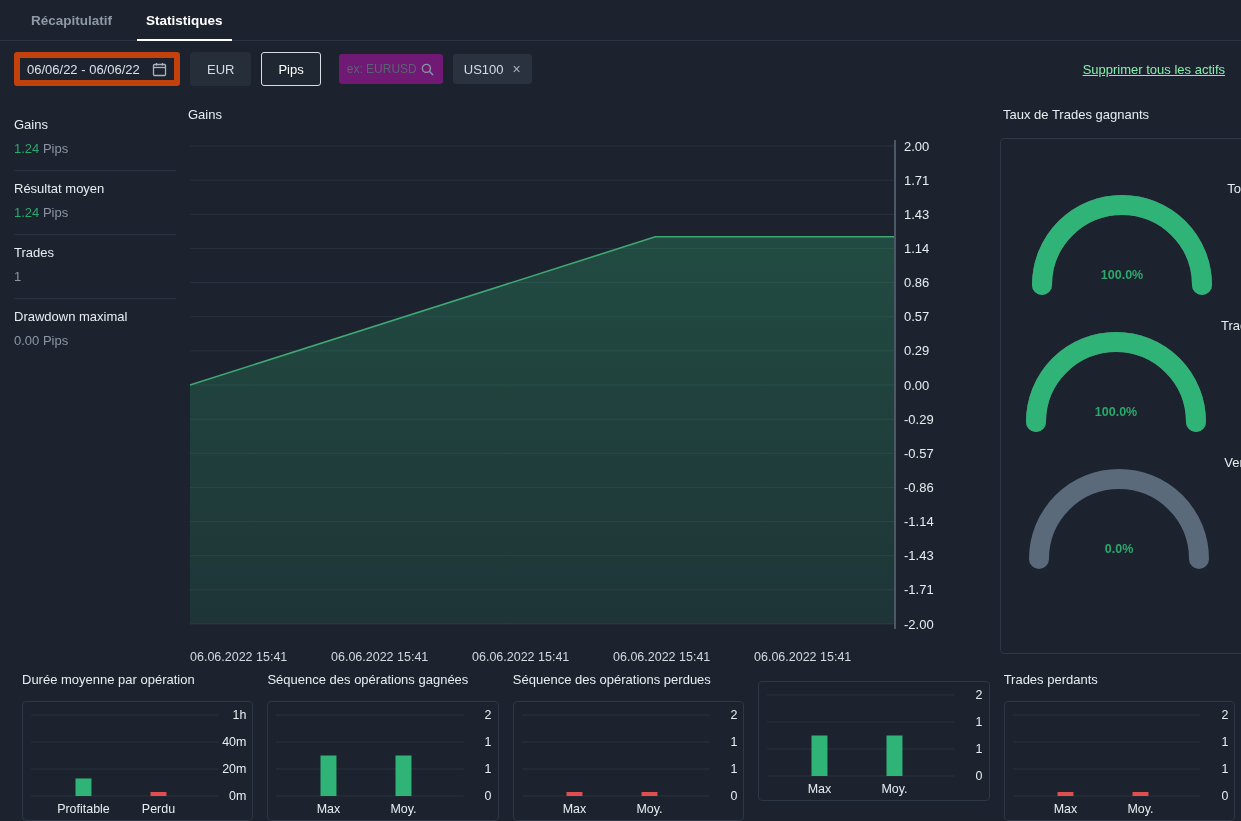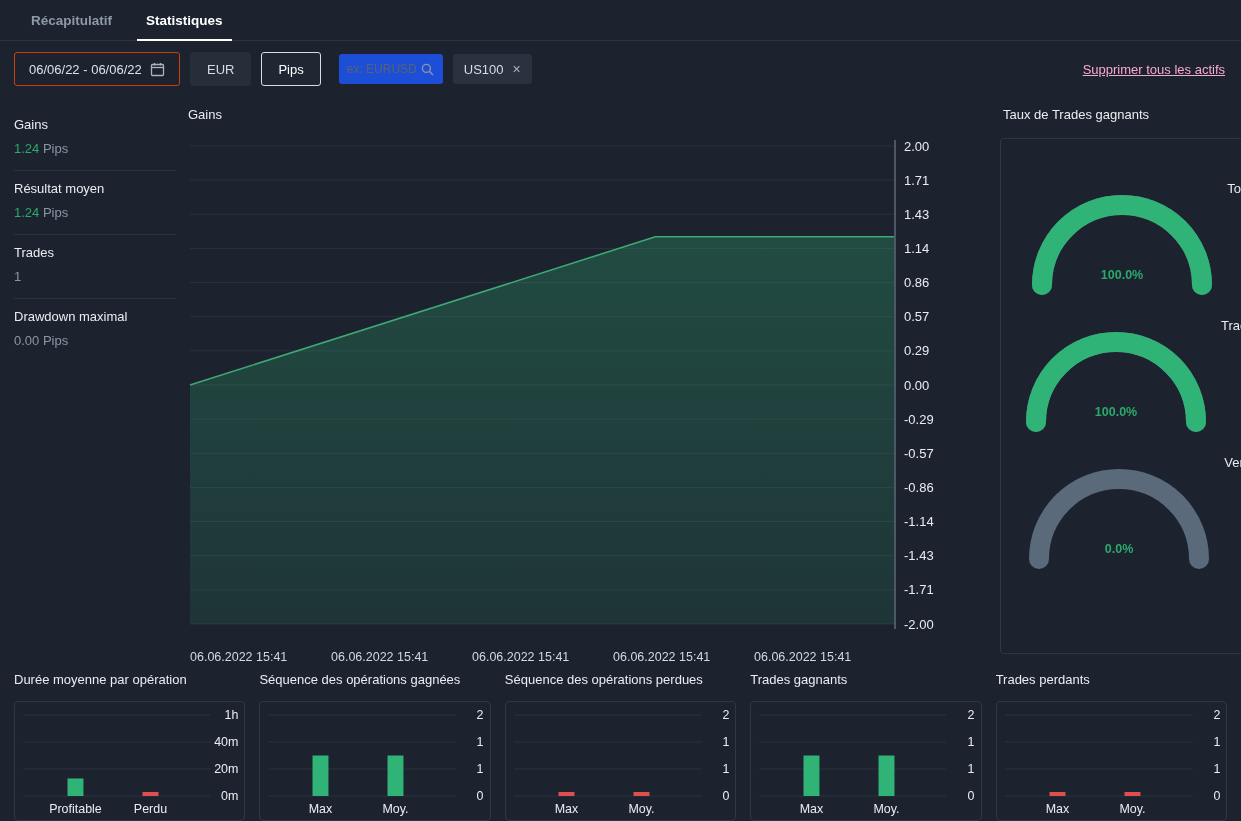--- a/index.html
+++ b/index.html
@@ -14,35 +14,35 @@
 
   
   .tabbar { display:flex; height:41px; border-bottom:1px solid #2a3342; padding-left:14px; }
   .tab { padding:0 17px; display:flex; align-items:center; font-size:13.5px; font-weight:bold;
          color:#8e99a7; cursor:pointer; position:relative;text-align:right; }
   .tab.active { color:#ffffff; }
   .tab.active::after { content:""; position:absolute; left:8px; right:8px; bottom:-1px; height:2px; background:#ffffff; }
 
   
   .toolbar { margin-top:11px; padding:0 14px; display:flex; align-items:center; gap:10px; height:34px; }
-  .date-input { width:166px; height:34px; border:1px solid #c2410c; border-radius:3px;
-                display:flex; align-items:center; justify-content:space-between; padding:0 14px;
+  .date-input { width:166px; height:34px; border:6px solid #c2410c; border-radius:3px;
+                display:flex; align-items:center; justify-content:space-between; padding:0 7px;
                 font-size:13px; color:#dbe1e8; cursor:pointer; }
   .btn { height:34px; padding:0 16px; background:#262e3a; border:1px solid #262e3a; border-radius:3px;
          color:#d6dce3; font-size:13px; font-family:inherit; cursor:pointer; }
   .btn.selected { background:#1f2733; border:1px solid #d7dde4; color:#ffffff; }
-  .search { height:30px; background:#1d4ed8; border-radius:3px; display:flex; align-items:center;
+  .search { height:30px; background:#701a75; border-radius:3px; display:flex; align-items:center;
             padding:0 8px; width:104px; margin-left:8px; }
   .search input { background:transparent; border:none; outline:none; color:#cfd6dd; font-size:12px;
                   width:74px; font-family:inherit; }
   .search input::placeholder { color:#59636f; }
   .chip { height:30px; background:#2a323f; border-radius:3px; display:flex; align-items:center;
           gap:9px; padding:0 11px; font-size:13px; color:#d6dce3; cursor:pointer; }
   .chip .x { color:#aab3bf; font-size:14px; cursor:pointer; line-height:1; }
-  .remove-link { margin-left:auto; color:#f9a8d4; font-size:13px; text-decoration:underline;
+  .remove-link { margin-left:auto; color:#86efac; font-size:13px; text-decoration:underline;
                  cursor:pointer; margin-right:2px; }
 
   
   .stats { position:absolute; left:14px; top:107px; width:162px; }
   .stat { padding:10px 0 14px; border-bottom:1px solid #2a3342; }
   .stat:last-child { border-bottom:none; }
   .stat .slabel { font-size:13px; color:#e9edf2; margin-bottom:9px; }
   .stat .svalue { font-size:13px; color:#8b96a4; }
   .stat .svalue .num.green { color:#2aa96a; }
 
@@ -55,21 +55,21 @@
 
   
   .gauges-wrap { position:absolute; left:1000px; top:107px; width:272px; }
   .gauges-wrap .title { font-size:13px; color:#e9edf2; height:15px; margin-left:3px; }
   .gauges-panel { margin-top:16px; height:516px; border:1px solid #2d3745; border-radius:4px;
                   padding-top:50px; display:flex; flex-direction:column; align-items:center; gap:29px; }
   .gauge { display:flex; flex-direction:row; }
   .gauge .glabel { font-size:13px; color:#e9edf2; margin-top:-8px; }
 
   
-  .minis { position:absolute; left:14px; top:672px; width:1213px; display:flex; gap:14px; }
+  .minis { position:absolute; left:22px; top:672px; width:1213px; display:flex; gap:14px; }
   .mini { flex:1; min-width:0; }
   .mini .mtitle { font-size:13px; color:#e9edf2; height:20px; white-space:nowrap; }
   .mini .mpanel { border:1px solid #2d3745; border-radius:4px; height:120px; margin-top:9px; overflow:hidden; }
   .mini .mpanel svg { width:100%; height:118px; display:block; }
 </style>
 </head>
 <body>
 
 <div class="tabbar">
   <div class="tab">Récapitulatif</div>
@@ -254,21 +254,20 @@
           <line x1="8" y1="94" x2="196" y2="94" stroke="#29323f" stroke-width="1"></line>
           <text x="224" y="98.5" text-anchor="end" fill="#e9edf2" font-size="12.5" font-family="Liberation Sans, sans-serif">0</text>
           <rect x="52.64000000000001" y="90" width="16" height="4" fill="#e04f4f"></rect>
           <text x="60.64000000000001" y="111" text-anchor="middle" fill="#e9edf2" font-size="12.5" font-family="Liberation Sans, sans-serif">Max</text>
           <rect x="127.84" y="90" width="16" height="4" fill="#e04f4f"></rect>
           <text x="135.84" y="111" text-anchor="middle" fill="#e9edf2" font-size="12.5" font-family="Liberation Sans, sans-serif">Moy.</text>
         </svg>
     </div>
   </div>
   <div class="mini">
-    <div class="mtitle">Trades gagnants</div>
     <div class="mpanel">
       <svg viewBox="0 0 230 118" preserveAspectRatio="none">
           <line x1="8" y1="13" x2="196" y2="13" stroke="#29323f" stroke-width="1"></line>
           <text x="224" y="17.5" text-anchor="end" fill="#e9edf2" font-size="12.5" font-family="Liberation Sans, sans-serif">2</text>
           <line x1="8" y1="40" x2="196" y2="40" stroke="#29323f" stroke-width="1"></line>
           <text x="224" y="44.5" text-anchor="end" fill="#e9edf2" font-size="12.5" font-family="Liberation Sans, sans-serif">1</text>
           <line x1="8" y1="67" x2="196" y2="67" stroke="#29323f" stroke-width="1"></line>
           <text x="224" y="71.5" text-anchor="end" fill="#e9edf2" font-size="12.5" font-family="Liberation Sans, sans-serif">1</text>
           <line x1="8" y1="94" x2="196" y2="94" stroke="#29323f" stroke-width="1"></line>
           <text x="224" y="98.5" text-anchor="end" fill="#e9edf2" font-size="12.5" font-family="Liberation Sans, sans-serif">0</text>

